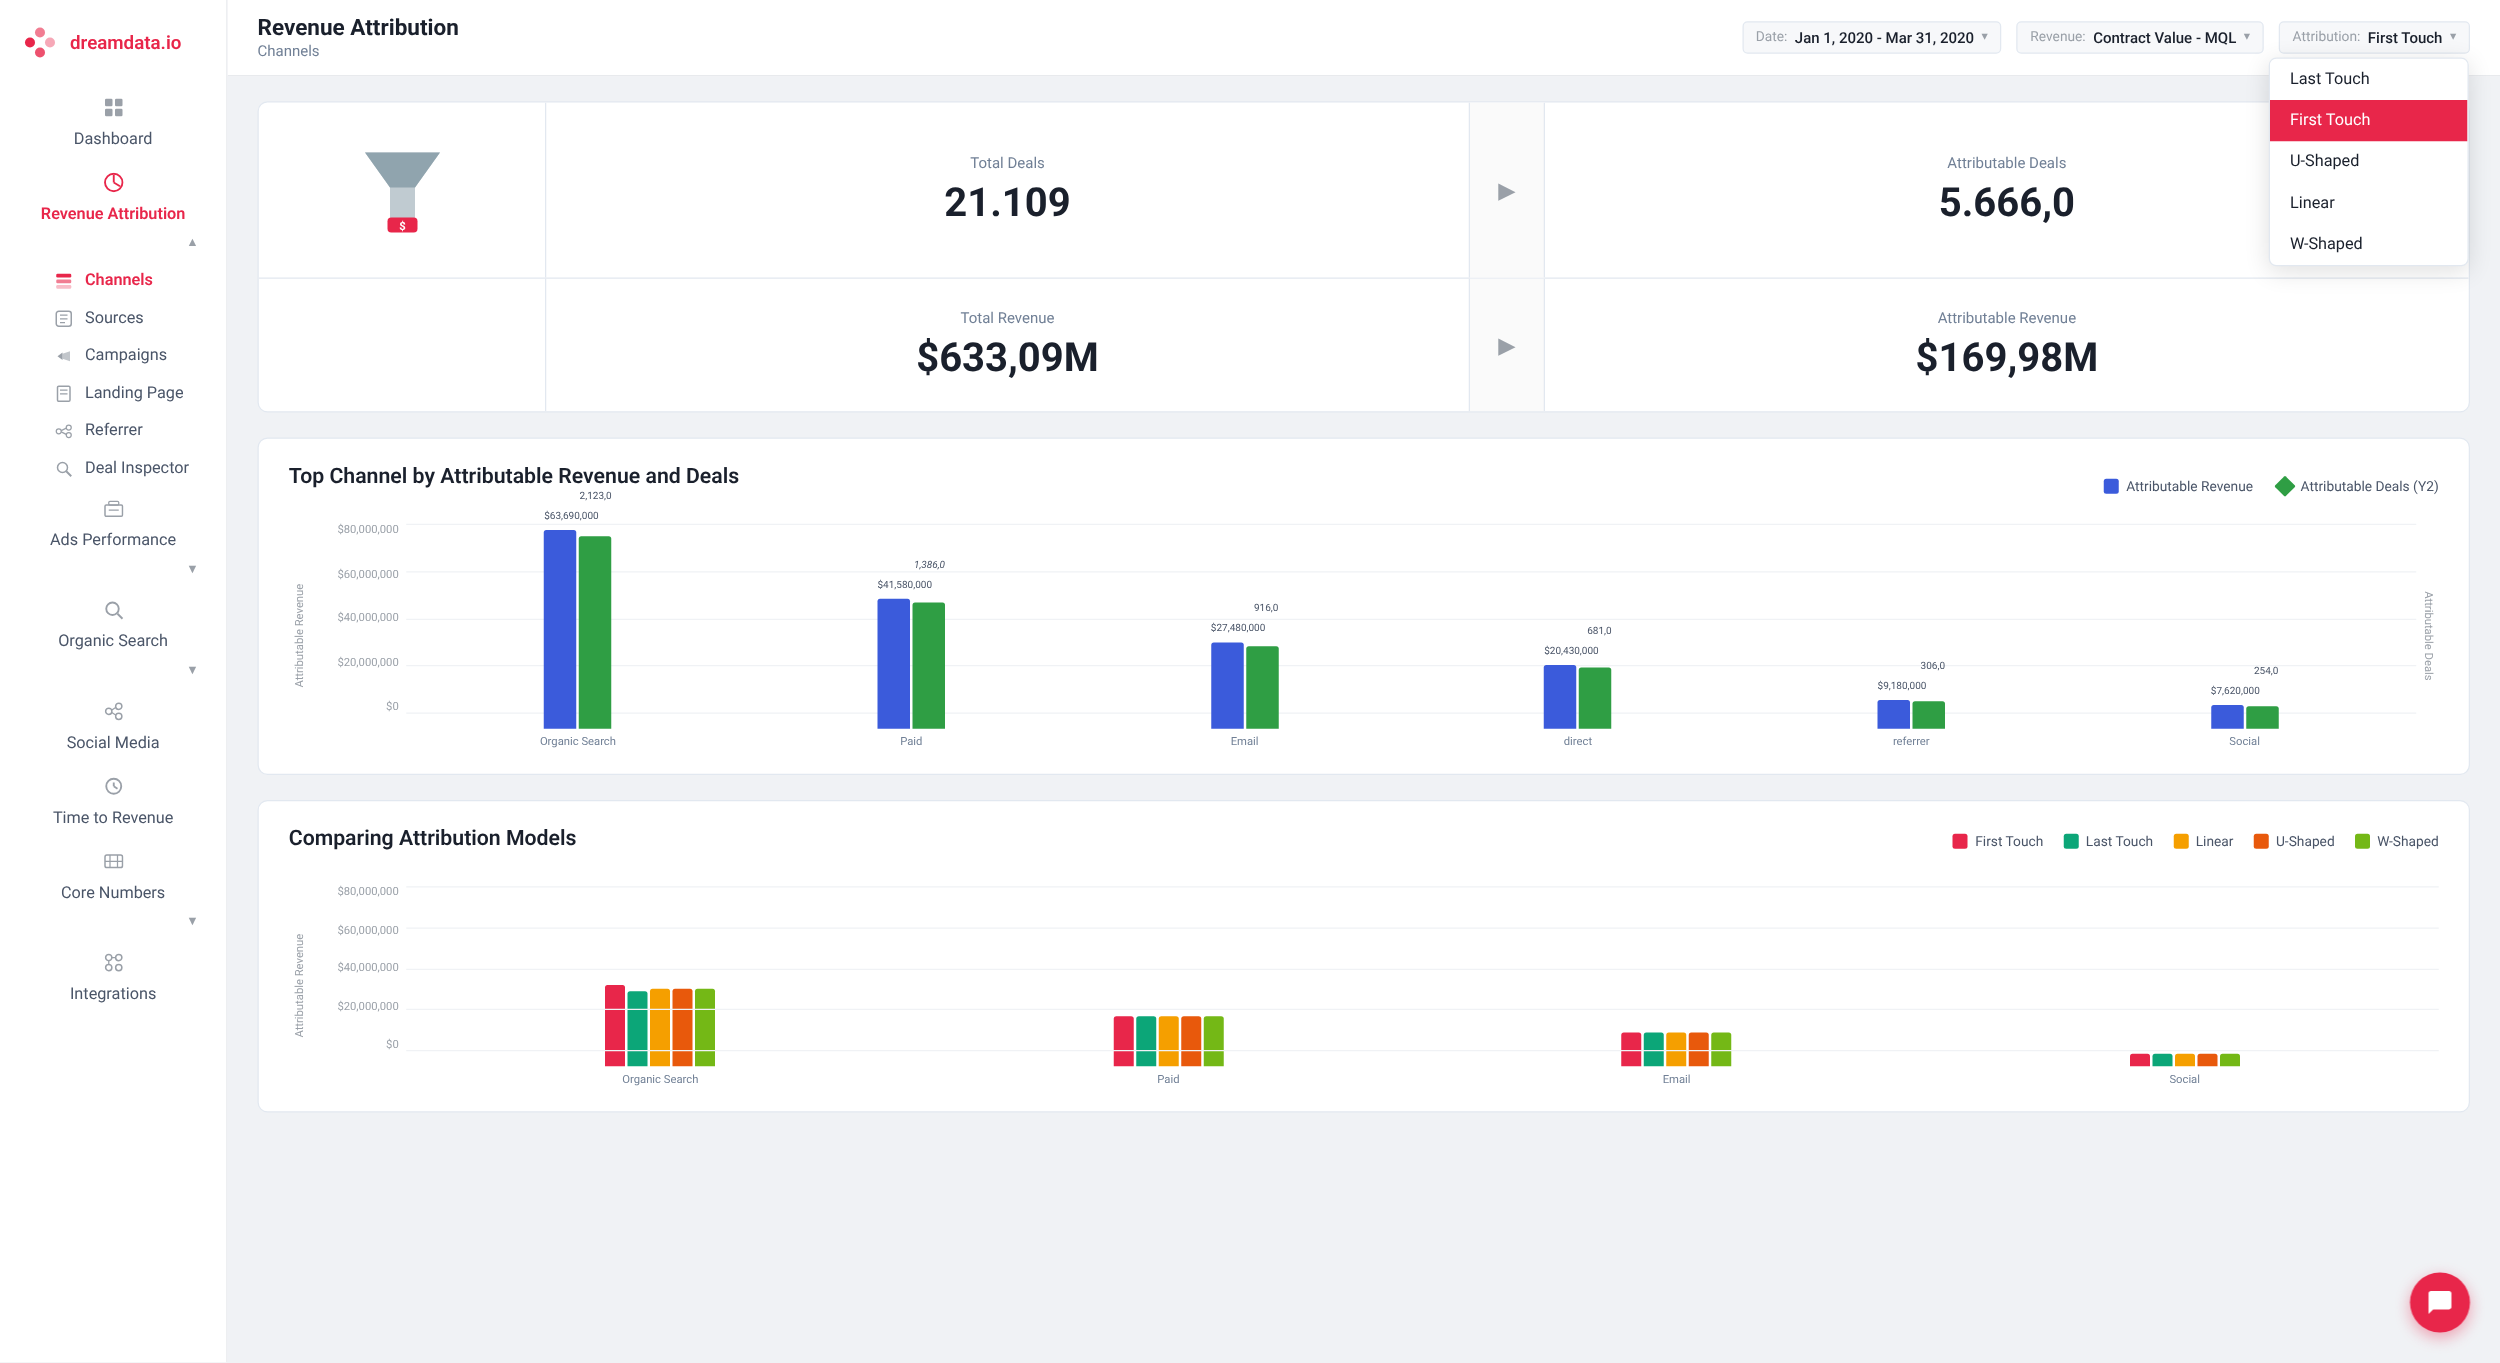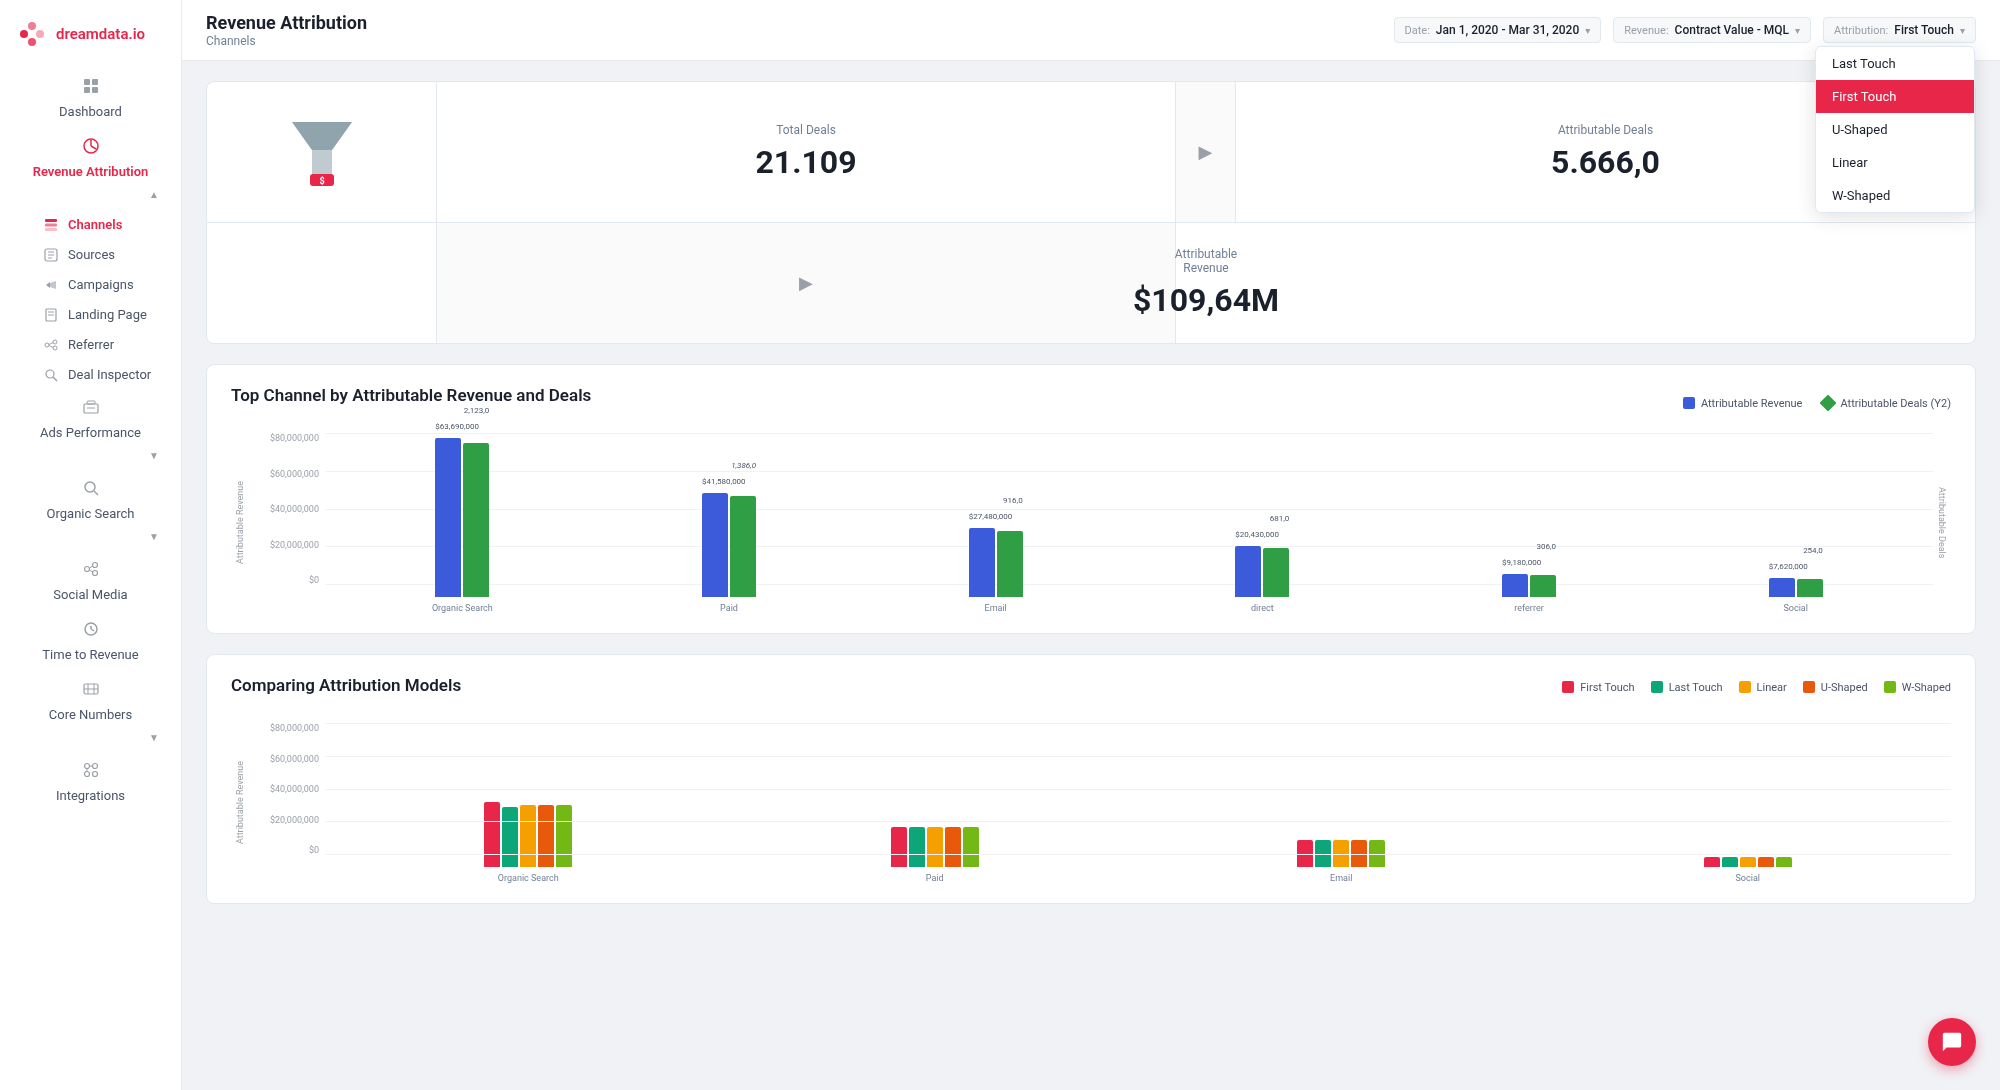--- a/index.html
+++ b/index.html
@@ -91,21 +91,20 @@
       color: #718096;
       margin-top: 1px;
     }
     .header-controls {
       display: flex;
       align-items: center;
       gap: 12px;
     }
     .header-control {
       display: flex;
-      align-items: center;
       gap: 6px;
       font-size: 12px;
       color: #4a5568;
       background: #f7f8fa;
       border: 1px solid #e2e8f0;
       border-radius: 4px;
       padding: 5px 10px;
       cursor: pointer;
     }
     .header-control .ctrl-label { color: #9aa0a8; font-size: 11px; }
@@ -419,28 +418,32 @@
         <div style="padding:24px 20px;display:flex;flex-direction:column;align-items:center;justify-content:center;text-align:center;">
           <div style="font-size:12px;color:#718096;margin-bottom:6px;">Attributable Deals</div>
           <div style="font-size:32px;font-weight:700;color:#1a202c;">5.666,0</div>
         </div>
       </div>
 
       <div style="display:grid;grid-template-columns:230px 1fr 60px 1fr;">
 
         <div style="border-right:1px solid #e2e8f0;"></div>
 
+        <div style="padding:24px 20px;display:flex;flex-direction:column;align-items:center;justify-content:center;text-align:center;border-right:1px solid #e2e8f0;">
+          <div style="font-size:12px;color:#718096;margin-bottom:6px;">Total Revenue</div>
+          <div style="font-size:32px;font-weight:700;color:#1a202c;">$633,09M</div>
+        </div>
 
         <div style="display:flex;align-items:center;justify-content:center;background:#fafafa;border-right:1px solid #e2e8f0;">
           <button style="background:none;border:none;cursor:pointer;color:#9aa0a8;font-size:18px;">▶</button>
         </div>
 
         <div style="padding:24px 20px;display:flex;flex-direction:column;align-items:center;justify-content:center;text-align:center;">
           <div style="font-size:12px;color:#718096;margin-bottom:6px;">Attributable Revenue</div>
-          <div style="font-size:32px;font-weight:700;color:#1a202c;">$109,64M</div>
+          <div style="font-size:32px;font-weight:700;color:#1a202c;">$169,98M</div>
         </div>
       </div>
     </div>
 
     <div class="chart-card">
       <div style="display:flex;align-items:center;justify-content:space-between;margin-bottom:12px;">
         <div class="chart-title">Top Channel by Attributable Revenue and Deals</div>
         <div class="chart-legend" style="margin-bottom:0;">
           <div class="legend-item">
             <div class="legend-dot" style="background:#3b5bdb;"></div>

